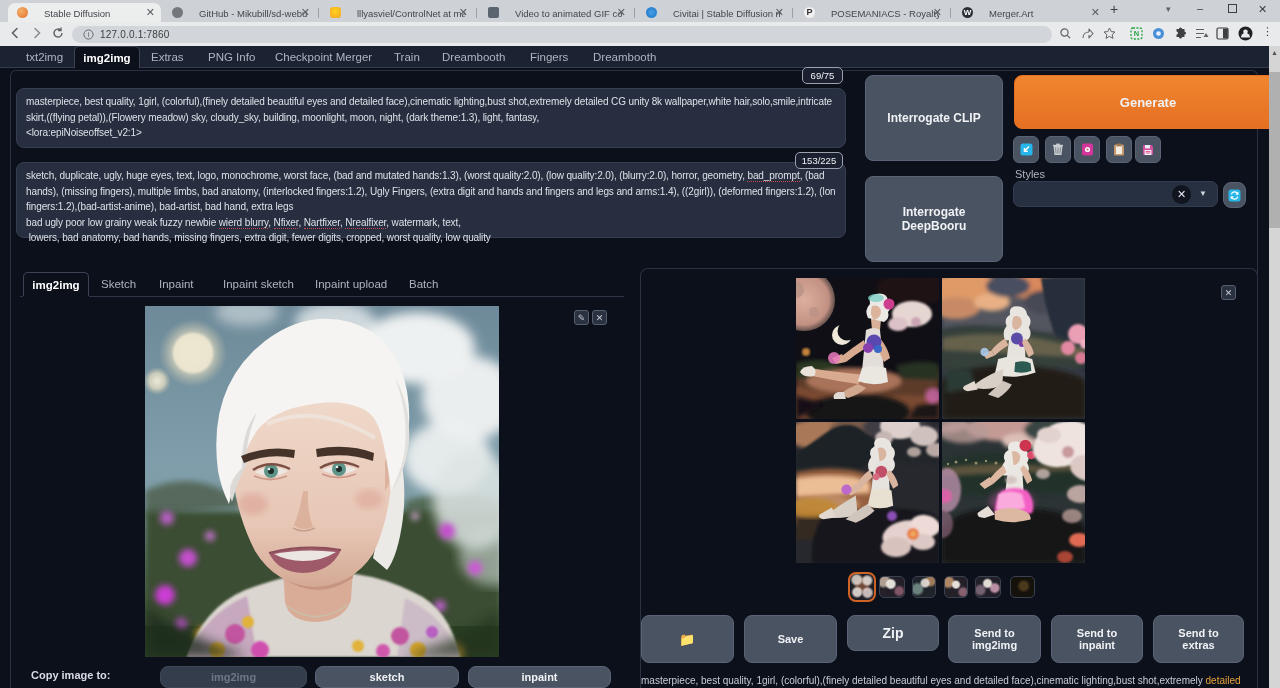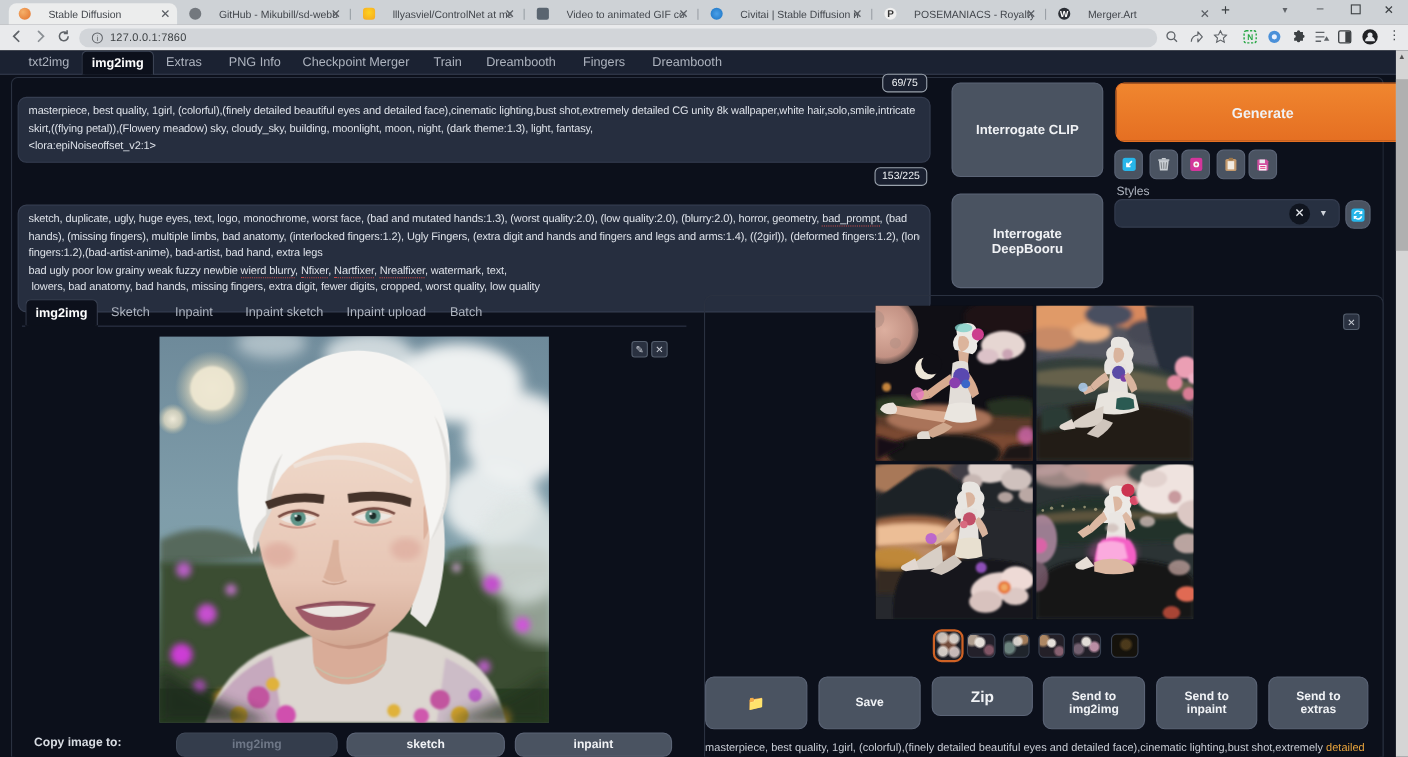--- a/index.html
+++ b/index.html
@@ -178,21 +178,21 @@
     </div>
     <div id="navsel">img2img</div>
     <div id="mainpanel"></div>
 
     <div class="txtbox" style="top:42px; height:60px;">
         <div class="tl">masterpiece, best quality, 1girl, (colorful),(finely detailed beautiful eyes and detailed face),cinematic lighting,bust shot,extremely detailed CG unity 8k wallpaper,white hair,solo,smile,intricate</div>
         <div class="tl">skirt,((flying petal)),(Flowery meadow) sky, cloudy_sky, building, moonlight, moon, night, (dark theme:1.3), light, fantasy,</div>
         <div class="tl">&lt;lora:epiNoiseoffset_v2:1&gt;</div>
       </div>
     <div class="badge" style="left:802px; top:21px; width:41px; height:17px; line-height:15px;">69/75</div>
-    <div class="txtbox" style="top:116px; height:98px;margin-top:24px;">
+    <div class="txtbox" style="top:116px; height:76px;">
         <div class="tl">sketch, duplicate, ugly, huge eyes, text, logo, monochrome, worst face, (bad and mutated hands:1.3), (worst quality:2.0), (low quality:2.0), (blurry:2.0), horror, geometry, <span class="sp">bad_prompt</span>, (bad</div>
         <div class="tl">hands), (missing fingers), multiple limbs, bad anatomy, (interlocked fingers:1.2), Ugly Fingers, (extra digit and hands and fingers and legs and arms:1.4), ((2girl)), (deformed fingers:1.2), (long</div>
         <div class="tl">fingers:1.2),(bad-artist-anime), bad-artist, bad hand, extra legs</div>
         <div class="tl">bad ugly poor low grainy weak fuzzy newbie <span class="sp">wierd blurry</span>, <span class="sp">Nfixer</span>, <span class="sp">Nartfixer</span>, <span class="sp">Nrealfixer</span>, watermark, text,</div>
         <div class="tl">&nbsp;lowers, bad anatomy, bad hands, missing fingers, extra digit, fewer digits, cropped, worst quality, low quality</div>
       </div>
     <div class="badge" style="left:795px; top:106px; width:48px; height:17px; line-height:15px;">153/225</div>
 
     <div class="gbtn" style="left:865px; top:130px; width:138px; height:86px; font-size:12px;">Interrogate<br>DeepBooru</div>
     <div class="gbtn" style="left:865px; top:29px; width:138px; height:86px; font-size:12px;">Interrogate CLIP</div>

